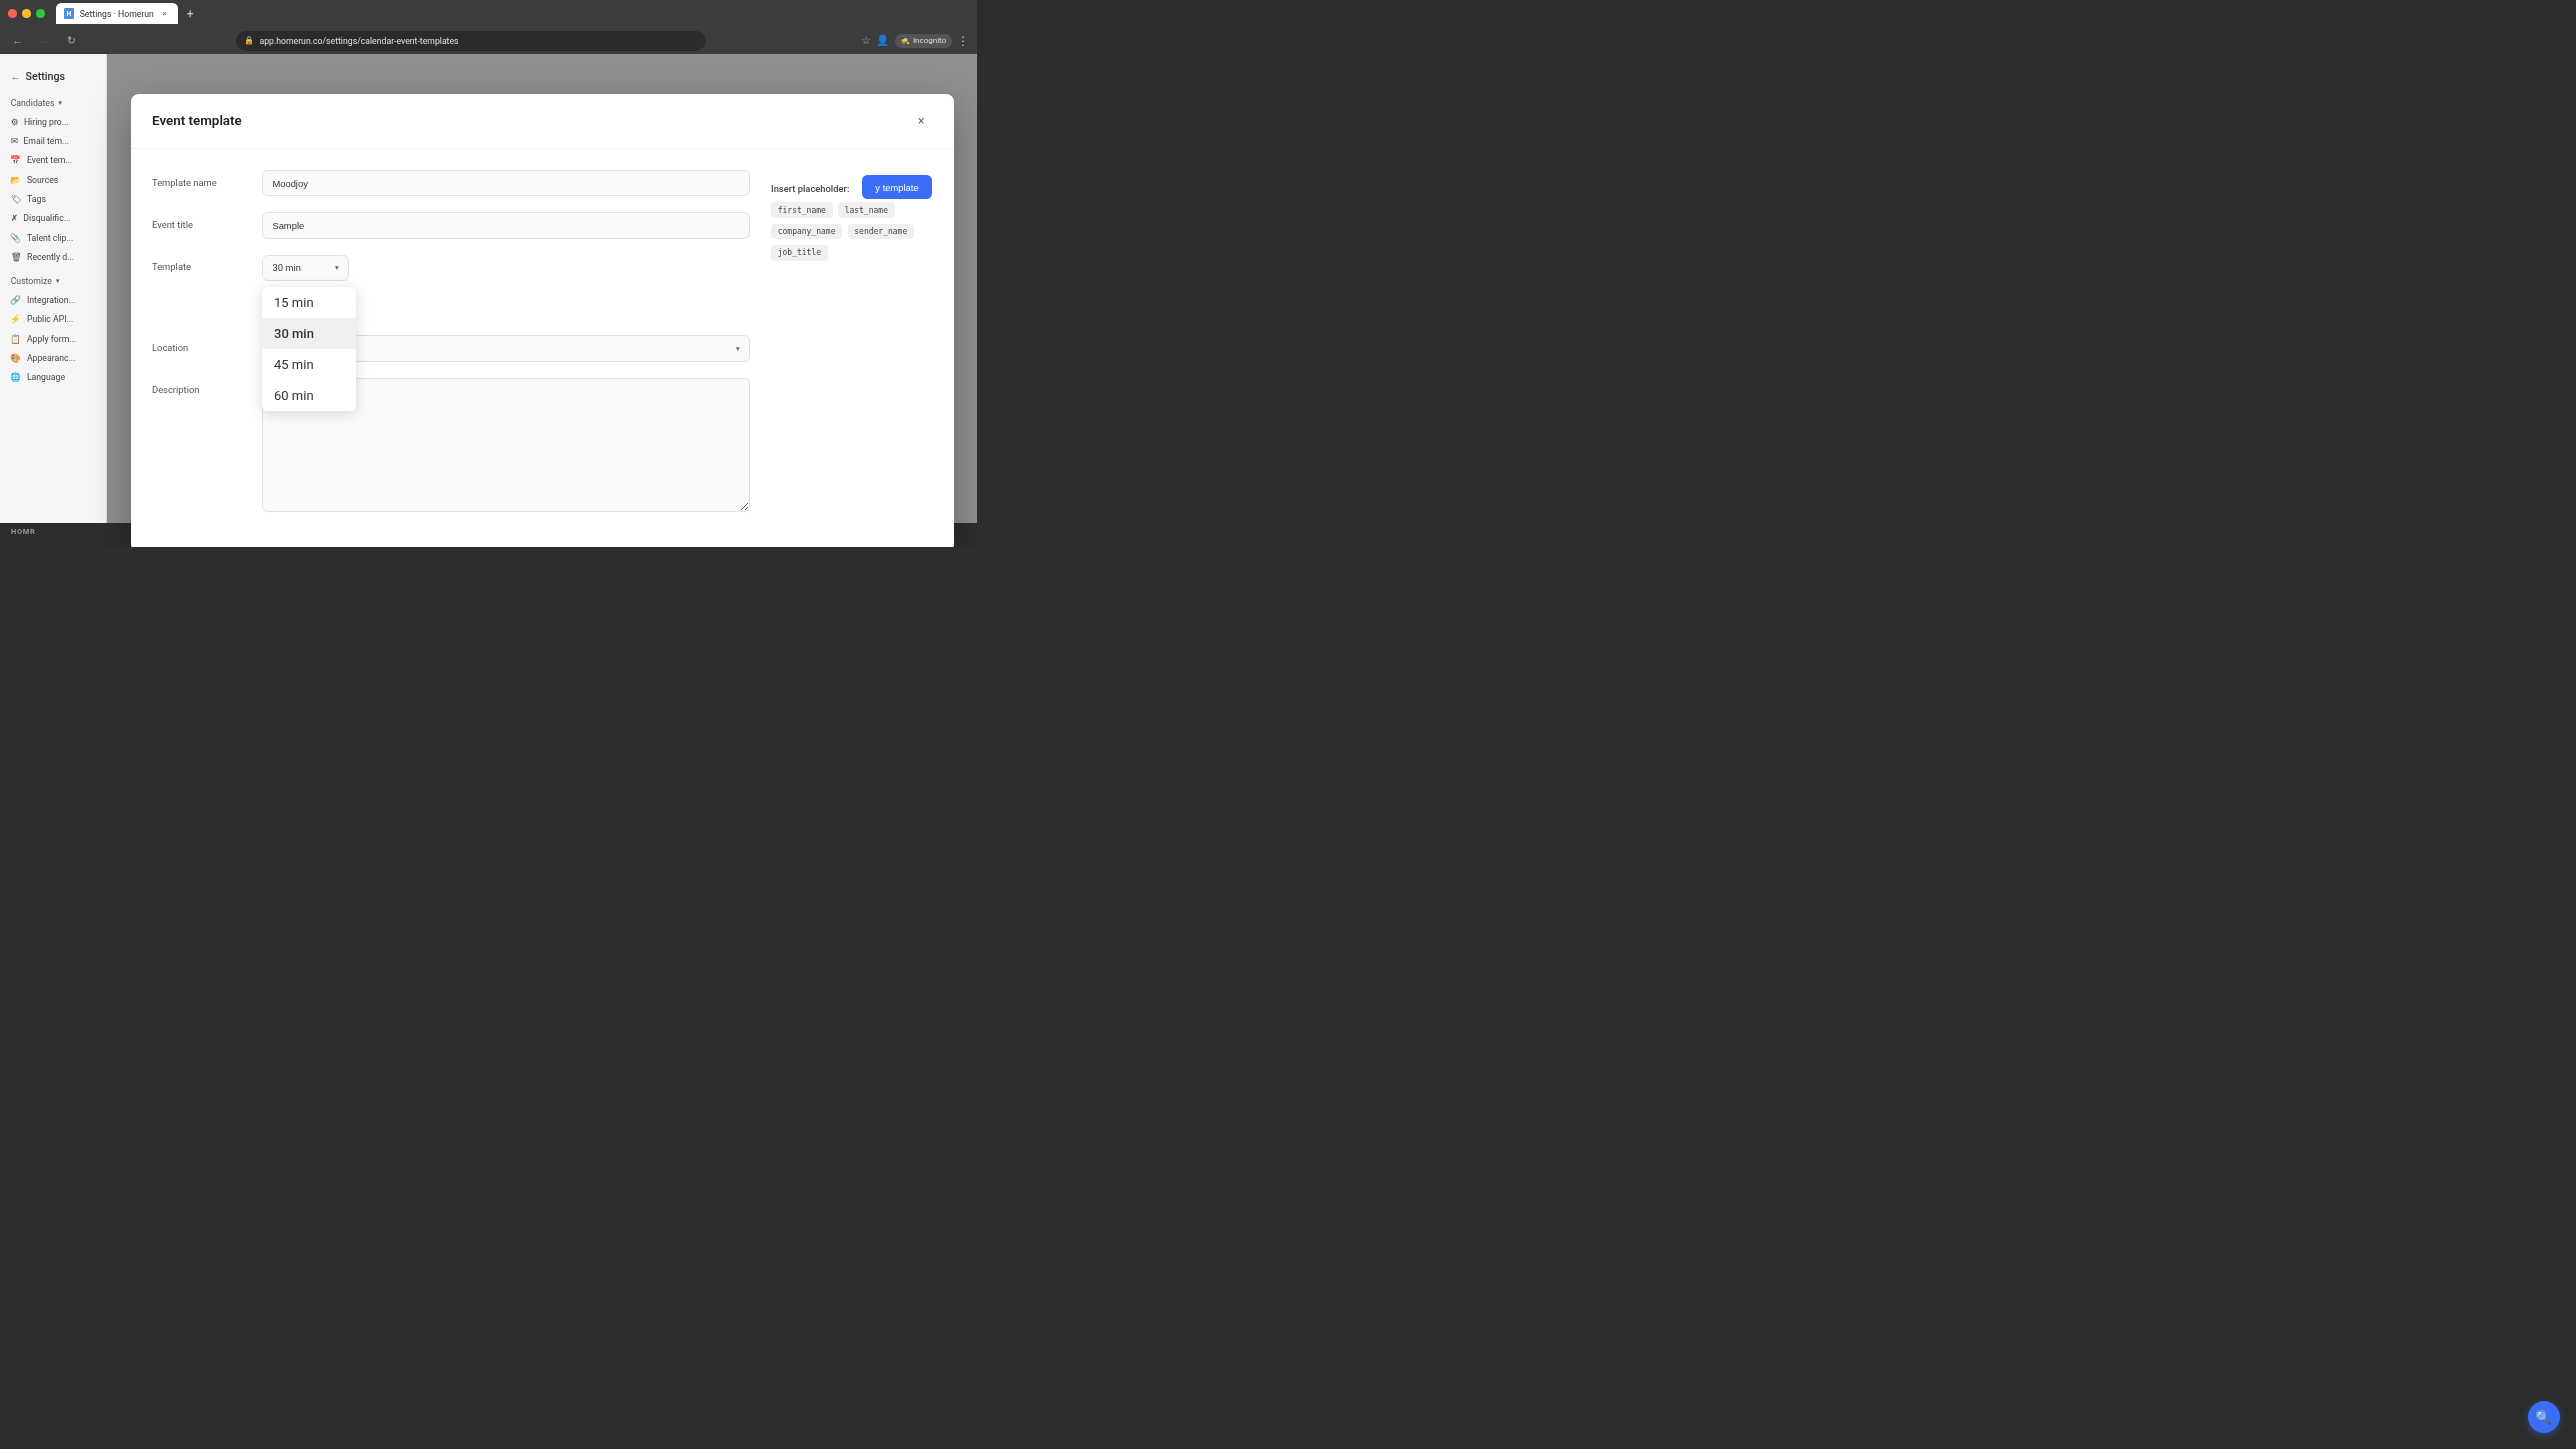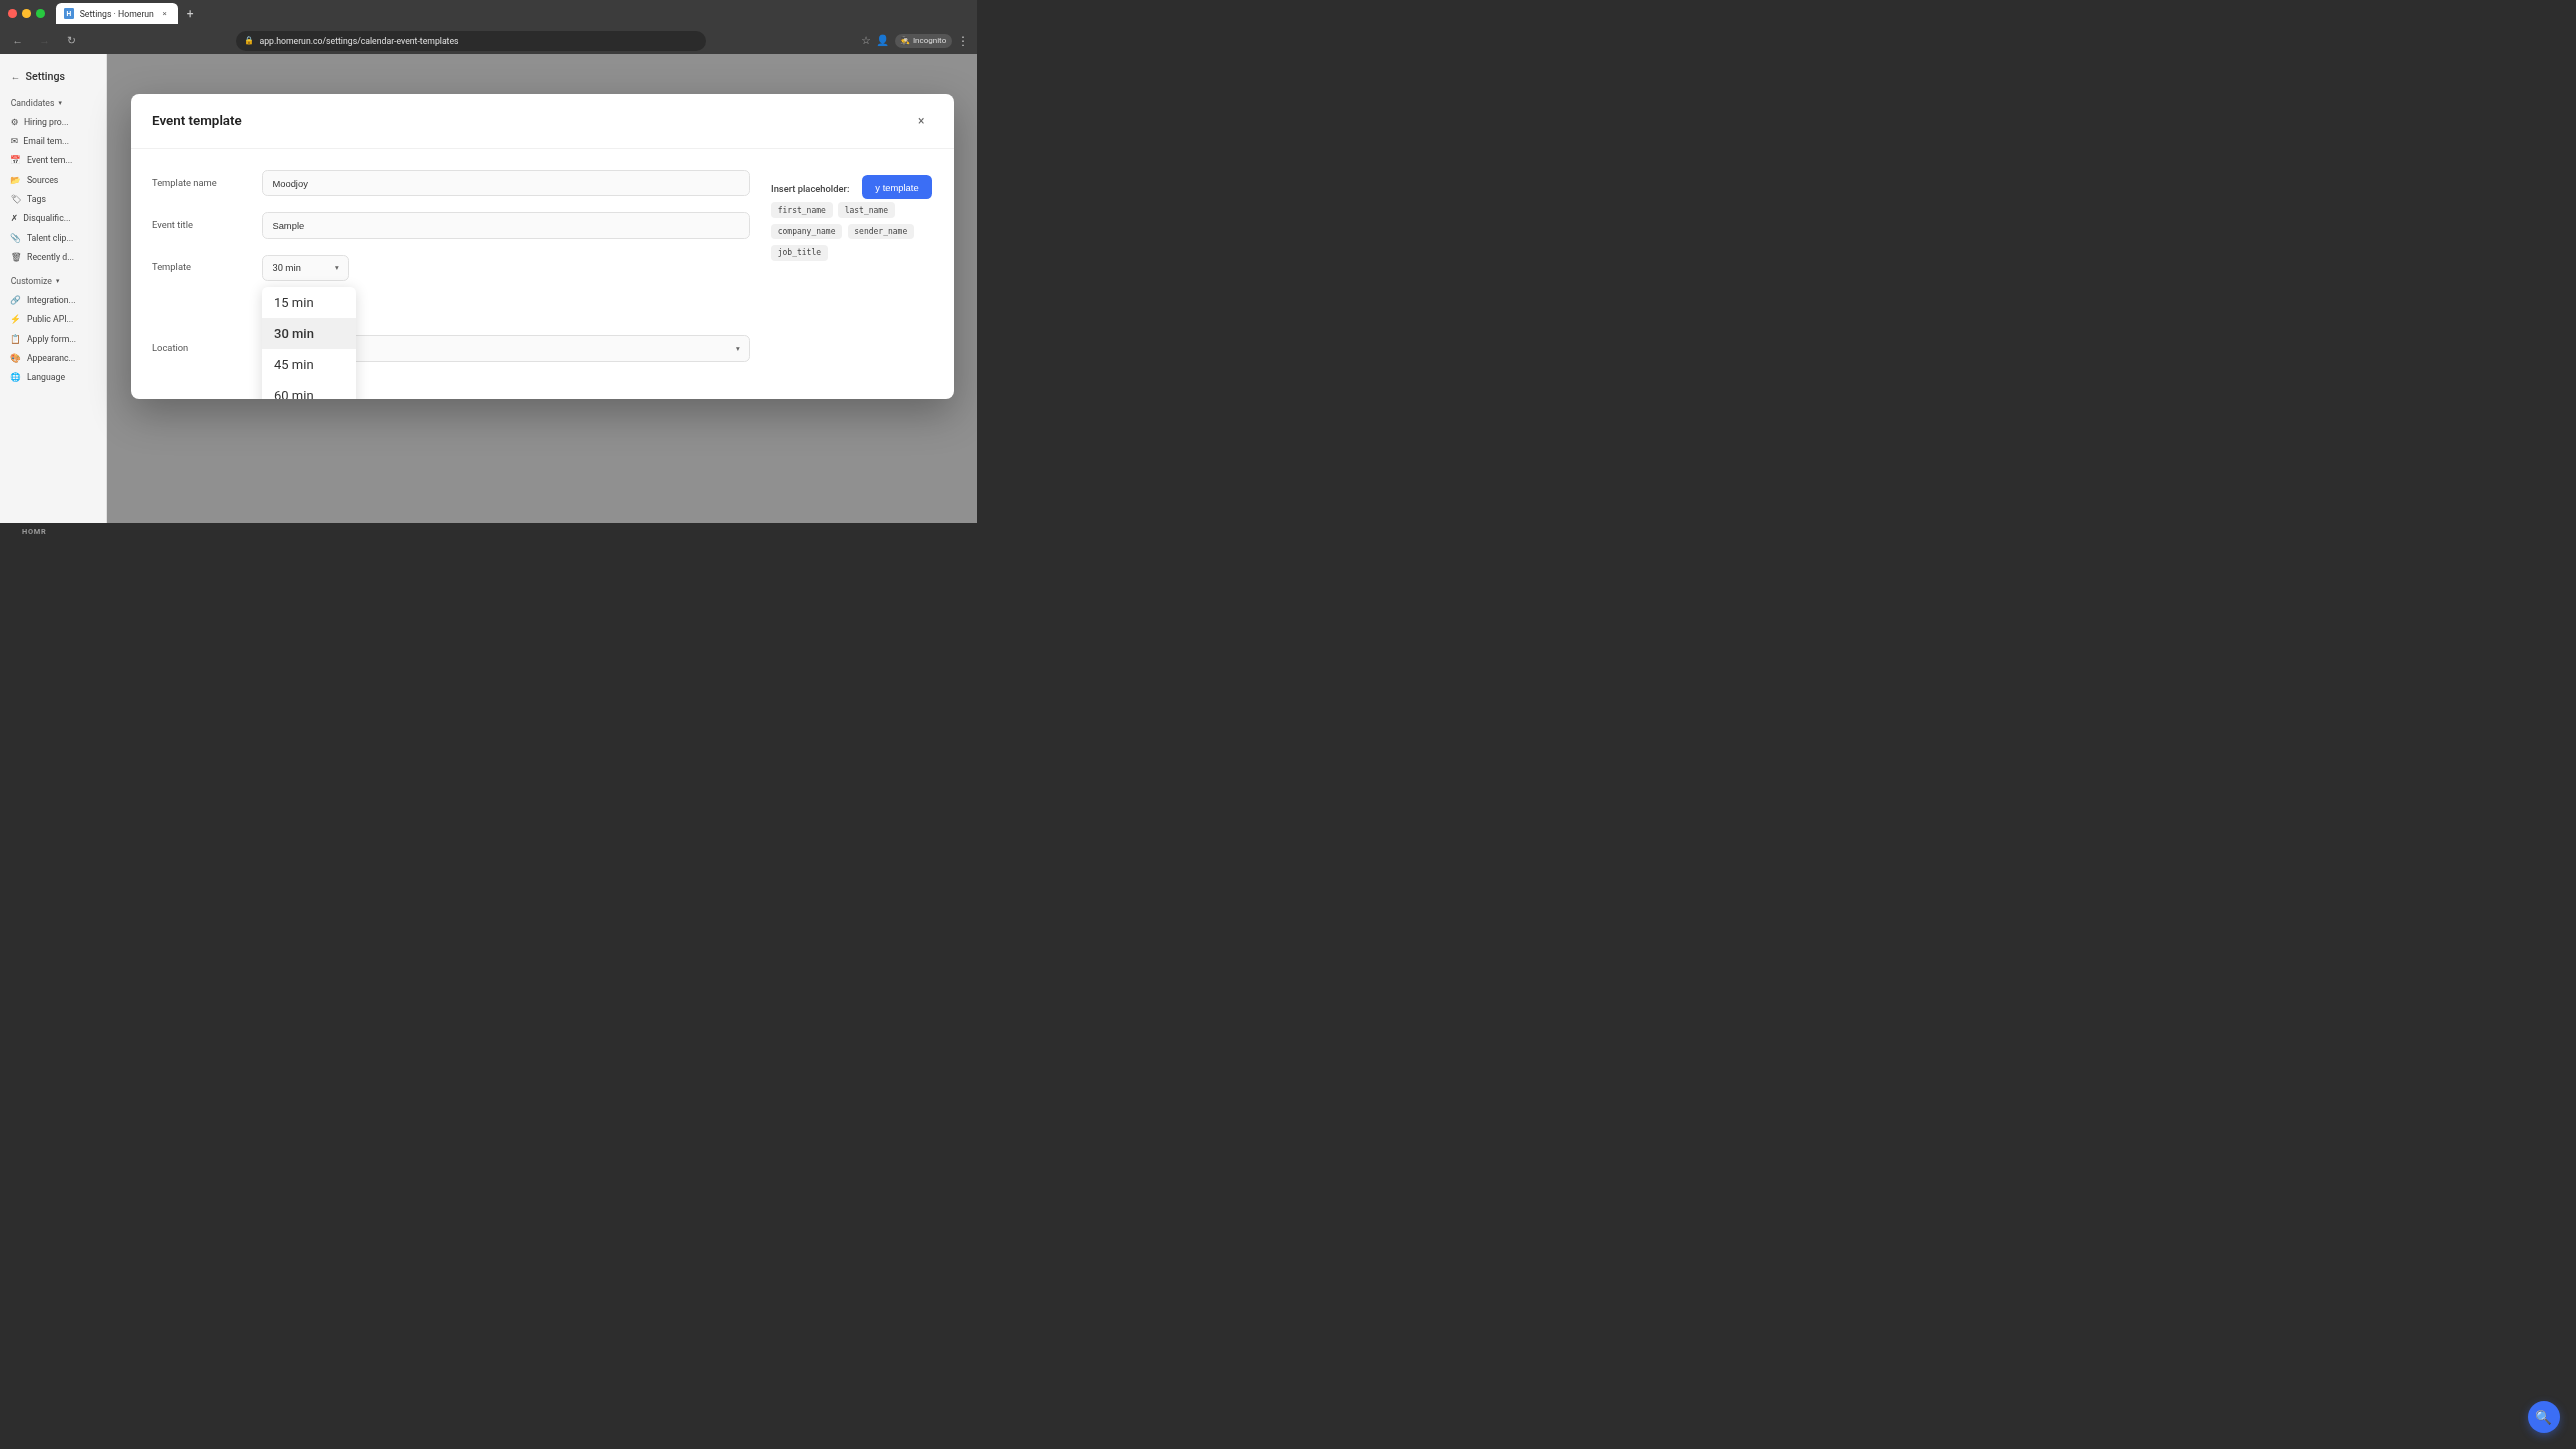--- a/index.html
+++ b/index.html
@@ -540,21 +540,21 @@
       <div class="sidebar-item">
         <span>🎨</span>
         <span>Appearanc...</span>
       </div>
       <div class="sidebar-item">
         <span>🌐</span>
         <span>Language</span>
       </div>
     </div>
 
-    <div style="position:absolute; bottom:10.7px; left:22px; font-size:7.4px; font-weight:700; color:#999; letter-spacing:0.7px;">HOMR</div>
+    <div style="position:absolute; bottom:10.7px; left:11px; font-size:7.4px; font-weight:700; color:#999; letter-spacing:0.7px;">HOMR</div>
   </div>
 
   <div style="flex:1; background:#f0f0f0; position:relative;">
 
     <div class="modal-overlay">
       <div class="modal">
 
         <div class="modal-header">
           <h2 class="modal-title">Event template</h2>
           <div class="modal-close">×</div>
@@ -599,20 +599,26 @@
             <div class="form-row" style="margin-top: 54px;">
               <div class="form-label">Location</div>
               <div class="form-control">
                 <div class="location-select">
                   <span style="color:#999;">ll</span>
                   <span style="font-size:7.4px; color:#666;">▾</span>
                 </div>
               </div>
             </div>
 
+            <div class="form-row">
+              <div class="form-label">Description</div>
+              <div class="form-control">
+                <textarea class="description-field" placeholder="ption" style=""></textarea>
+              </div>
+            </div>
           </div>
 
           <div class="modal-sidebar">
 
             <div style="display:flex; justify-content:flex-end; margin-bottom:13.4px;">
               <button class="save-btn">
                 <span>y template</span>
               </button>
             </div>
 

